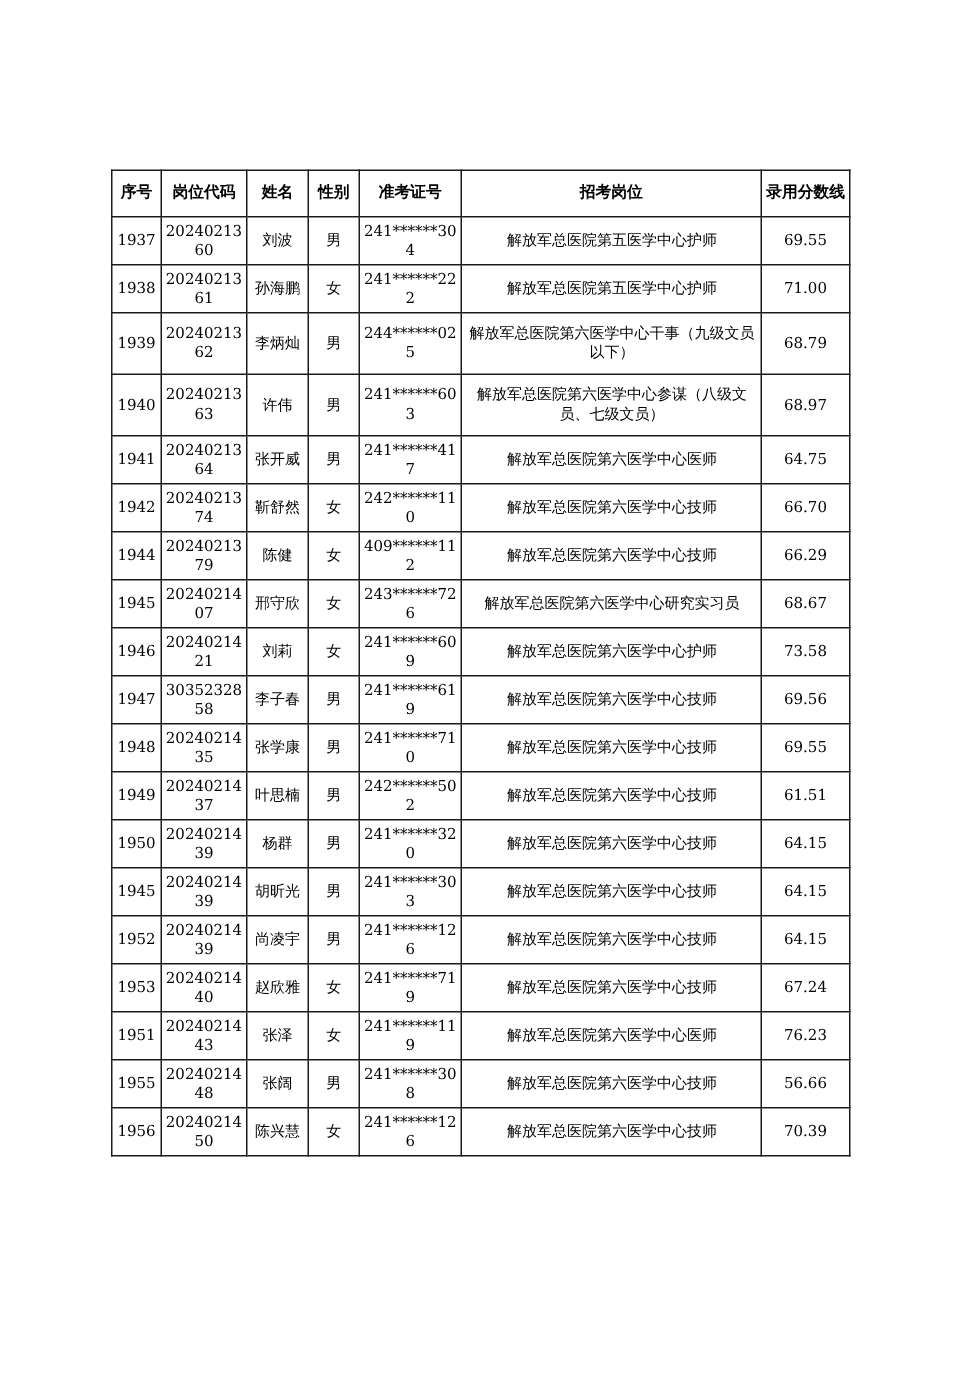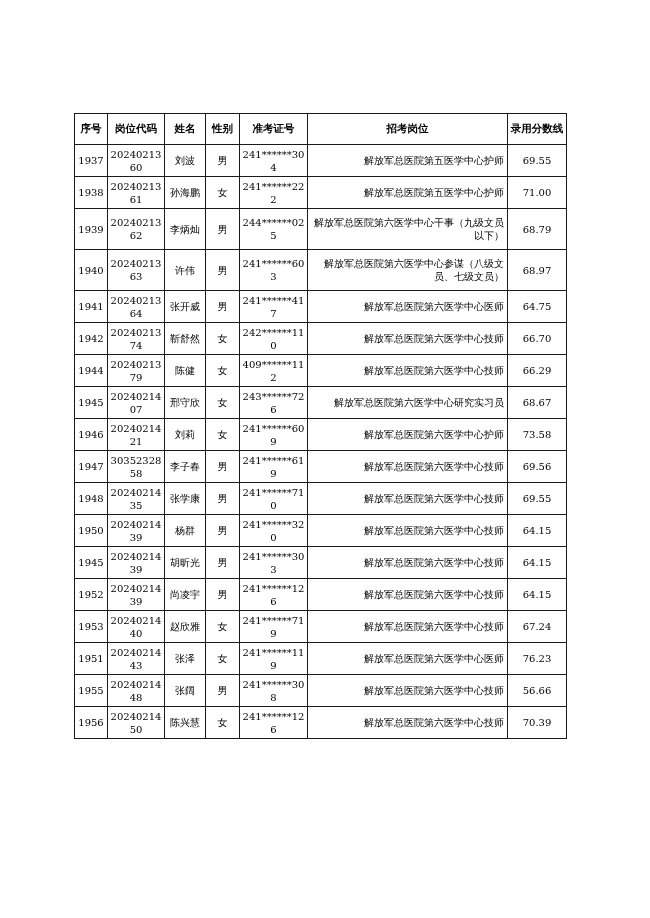--- a/index.html
+++ b/index.html
@@ -50,21 +50,21 @@
   
   .score-table tbody tr:nth-child(3),
   .score-table tbody tr:nth-child(4) {
     height: 41px;
   }
   .col-seq, .col-code, .col-ticket, .col-score {
     font-size: 9px;
     letter-spacing: 0;
   }
   td.col-position {
-    text-align: right;
+    text-align: center;
     padding-left: 4px;
     padding-right: 3px;
   }
   col.w-seq      { width: 33px; }
   col.w-code     { width: 57px; }
   col.w-name     { width: 41px; }
   col.w-gender   { width: 34px; }
   col.w-ticket   { width: 68px; }
   col.w-position { width: 200px; }
   col.w-score    { width: 59px; }
@@ -188,20 +188,29 @@
         <tr>
           <td class="col-seq">1948</td>
           <td class="col-code">2024021435</td>
           <td class="col-name">张学康</td>
           <td class="col-gender">男</td>
           <td class="col-ticket">241******710</td>
           <td class="col-position">解放军总医院第六医学中心技师</td>
           <td class="col-score">69.55</td>
         </tr>
         <tr>
+          <td class="col-seq">1949</td>
+          <td class="col-code">2024021437</td>
+          <td class="col-name">叶思楠</td>
+          <td class="col-gender">男</td>
+          <td class="col-ticket">242******502</td>
+          <td class="col-position">解放军总医院第六医学中心技师</td>
+          <td class="col-score">61.51</td>
+        </tr>
+        <tr>
           <td class="col-seq">1950</td>
           <td class="col-code">2024021439</td>
           <td class="col-name">杨群</td>
           <td class="col-gender">男</td>
           <td class="col-ticket">241******320</td>
           <td class="col-position">解放军总医院第六医学中心技师</td>
           <td class="col-score">64.15</td>
         </tr>
         <tr>
           <td class="col-seq">1945</td>

